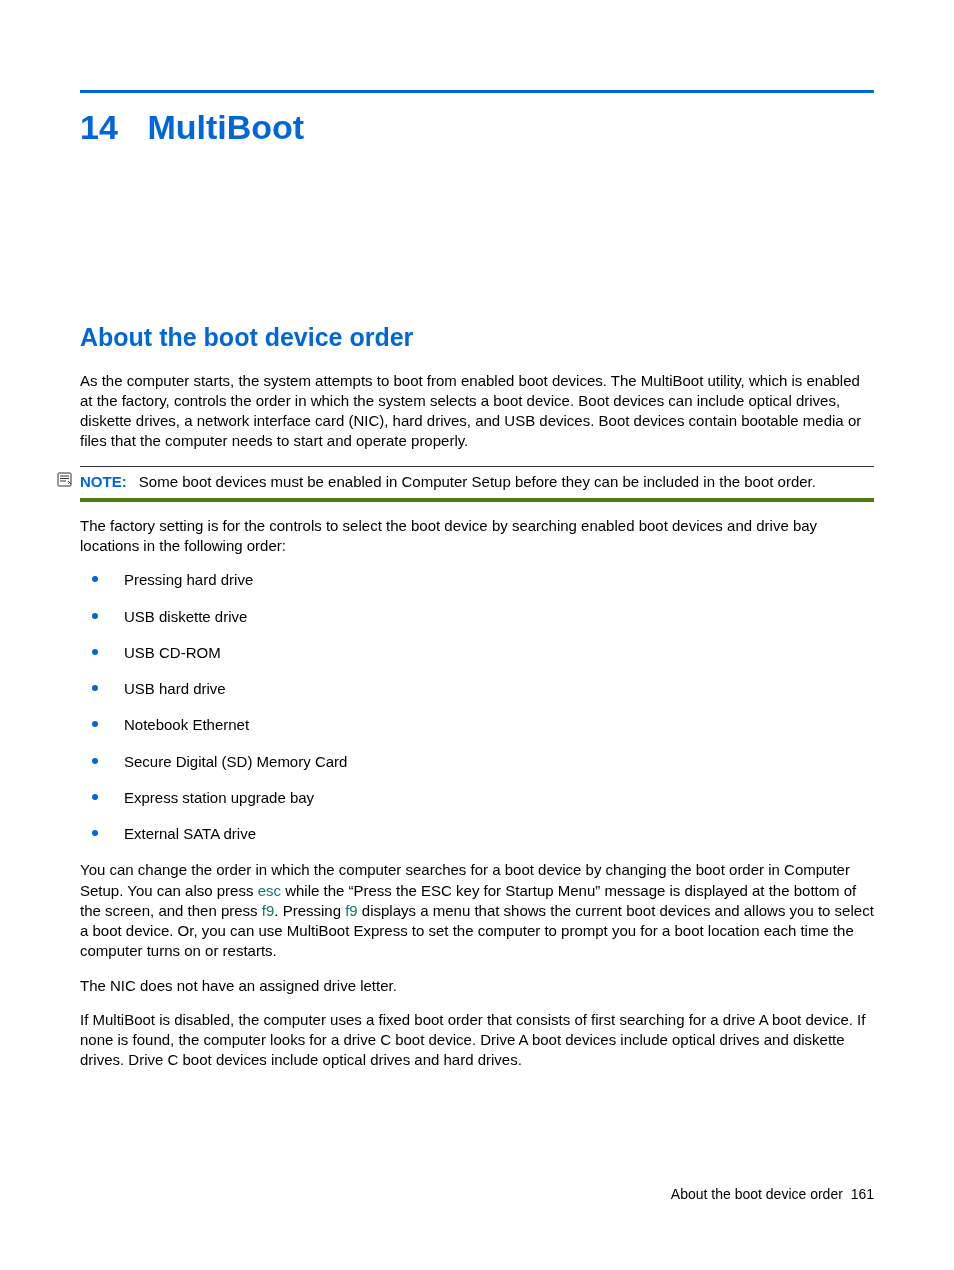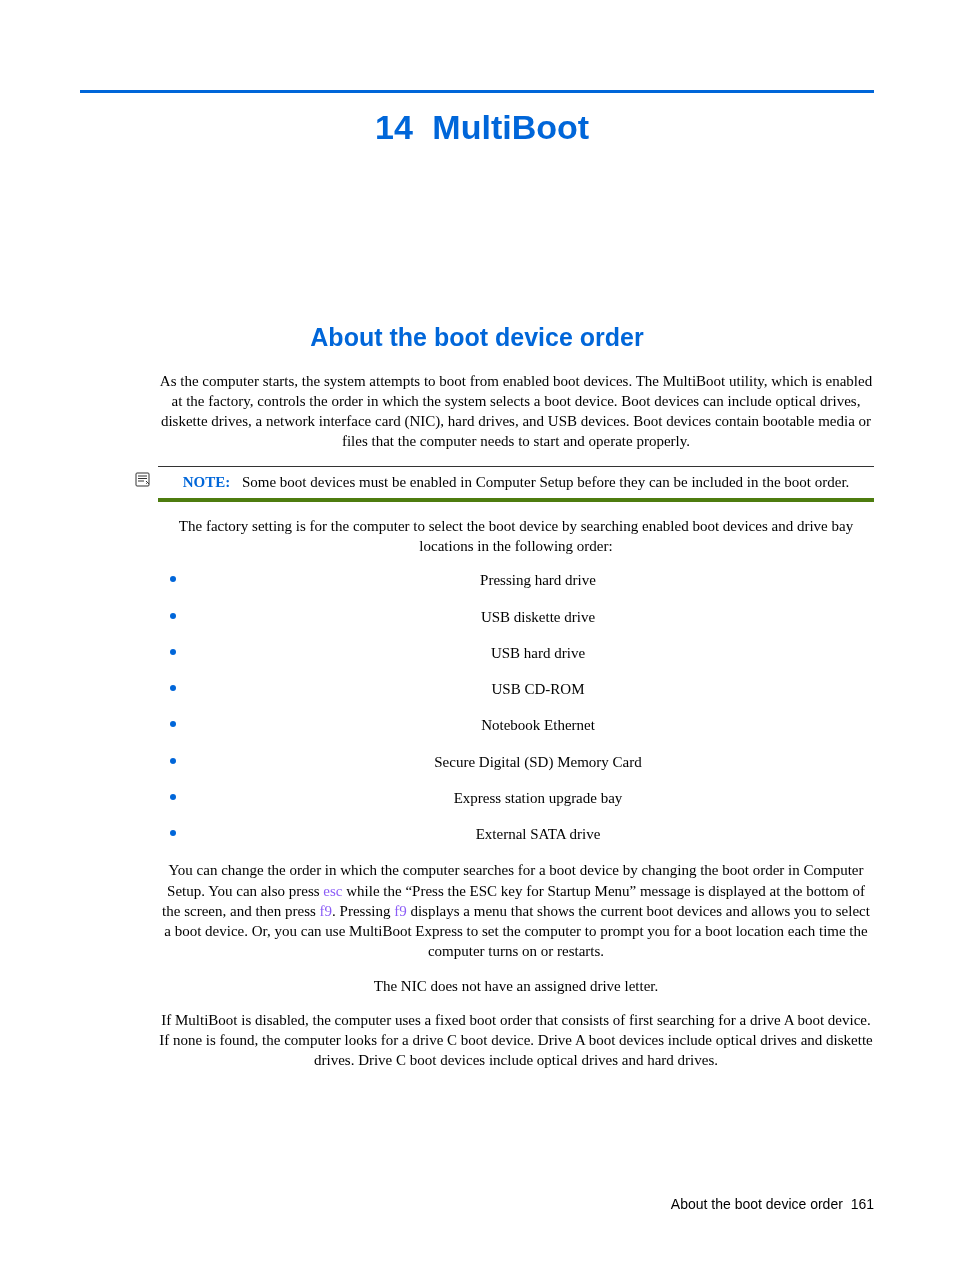--- a/index.html
+++ b/index.html
@@ -10,21 +10,20 @@
     color: #000;
     font-size: 15px;
     line-height: 1.35;
   }
   .page {
     width: 954px;
     height: 1270px;
     box-sizing: border-box;
     padding: 90px 80px 40px 80px;
     position: relative;
-    text-align: center;
   }
   .rule {
     border-top: 3px solid #0066d9;
     margin-bottom: 12px;
   }
   .chapter-title {
     font-size: 34px;
     font-weight: bold;
     color: #0066d9;
     margin: 0 0 170px 0;
@@ -33,22 +32,20 @@
     display: inline-block;
     min-width: 58px;
   }
   .section-heading {
     font-size: 25px;
     font-weight: bold;
     color: #0066d9;
     margin: 0 0 16px 0;
   }
   .body-block {
-    margin-left: 78px;
-    font-family: Liberation Serif, serif;
   }
   .para {
     margin: 0 0 14px 0;
   }
   .note-block {
     border-top: 1px solid #333;
     border-bottom: 4px solid #4d7c0f;
     padding: 5px 0 6px 0;
     margin: 0 0 14px 0;
     position: relative;
@@ -78,25 +75,25 @@
     content: "";
     position: absolute;
     left: 12px;
     top: 6px;
     width: 6px;
     height: 6px;
     background: #0066d9;
     border-radius: 50%;
   }
   .key {
-    color: #8b5cf6;
+    color: #0f766e;
   }
   .footer {
     position: absolute;
-    bottom: 56px;
+    bottom: 66px;
     right: 80px;
     font-size: 14px;
   }
 </style>
 </head>
 <body>
 
 <div class="page">
 
   <div class="rule"></div>
@@ -116,28 +113,28 @@
       <svg class="note-icon" viewBox="0 0 16 16">
         <rect x="1" y="1" width="13" height="13" rx="1" fill="none" stroke="#333" stroke-width="1"></rect>
         <path d="M3 4h9M3 6.5h9M3 9h6" stroke="#333" stroke-width="1"></path>
         <path d="M11 9l3 3" stroke="#333" stroke-width="1"></path>
         <path d="M12.5 10.5l-1.2 1.2" stroke="#333" stroke-width="1"></path>
       </svg>
       <span class="note-label">NOTE:</span>
       <span style="margin-left:8px;">Some boot devices must be enabled in Computer Setup before they can be included in the boot order.</span>
     </div>
 
-    <p class="para">The factory setting is for the computer to select the boot device by searching enabled boot devices and drive bay locations in the following order:</p>
+    <p class="para">The factory setting is for the controls to select the boot device by searching enabled boot devices and drive bay locations in the following order:</p>
 
 
     <ul class="bullet-list">
       <li><span>Pressing hard drive</span></li>
       <li><span>USB diskette drive</span></li>
+      <li><span>USB CD-ROM</span></li>
       <li><span>USB hard drive</span></li>
-      <li><span>USB CD-ROM</span></li>
       <li><span>Notebook Ethernet</span></li>
       <li><span>Secure Digital (SD) Memory Card</span></li>
       <li><span>Express station upgrade bay</span></li>
       <li><span>External SATA drive</span></li>
     </ul>
 
     <p class="para">
       <span>You can change the order in which the computer searches for a boot device by changing the boot order in Computer Setup. You can also press </span><span class="key">esc</span><span> while the “Press the ESC key for Startup Menu” message is displayed at the bottom of the screen, and then press </span><span class="key">f9</span><span>. Pressing </span><span class="key">f9</span><span> displays a menu that shows the current boot devices and allows you to select a boot device. Or, you can use MultiBoot Express to set the computer to prompt you for a boot location each time the computer turns on or restarts.</span>
     </p>
 

